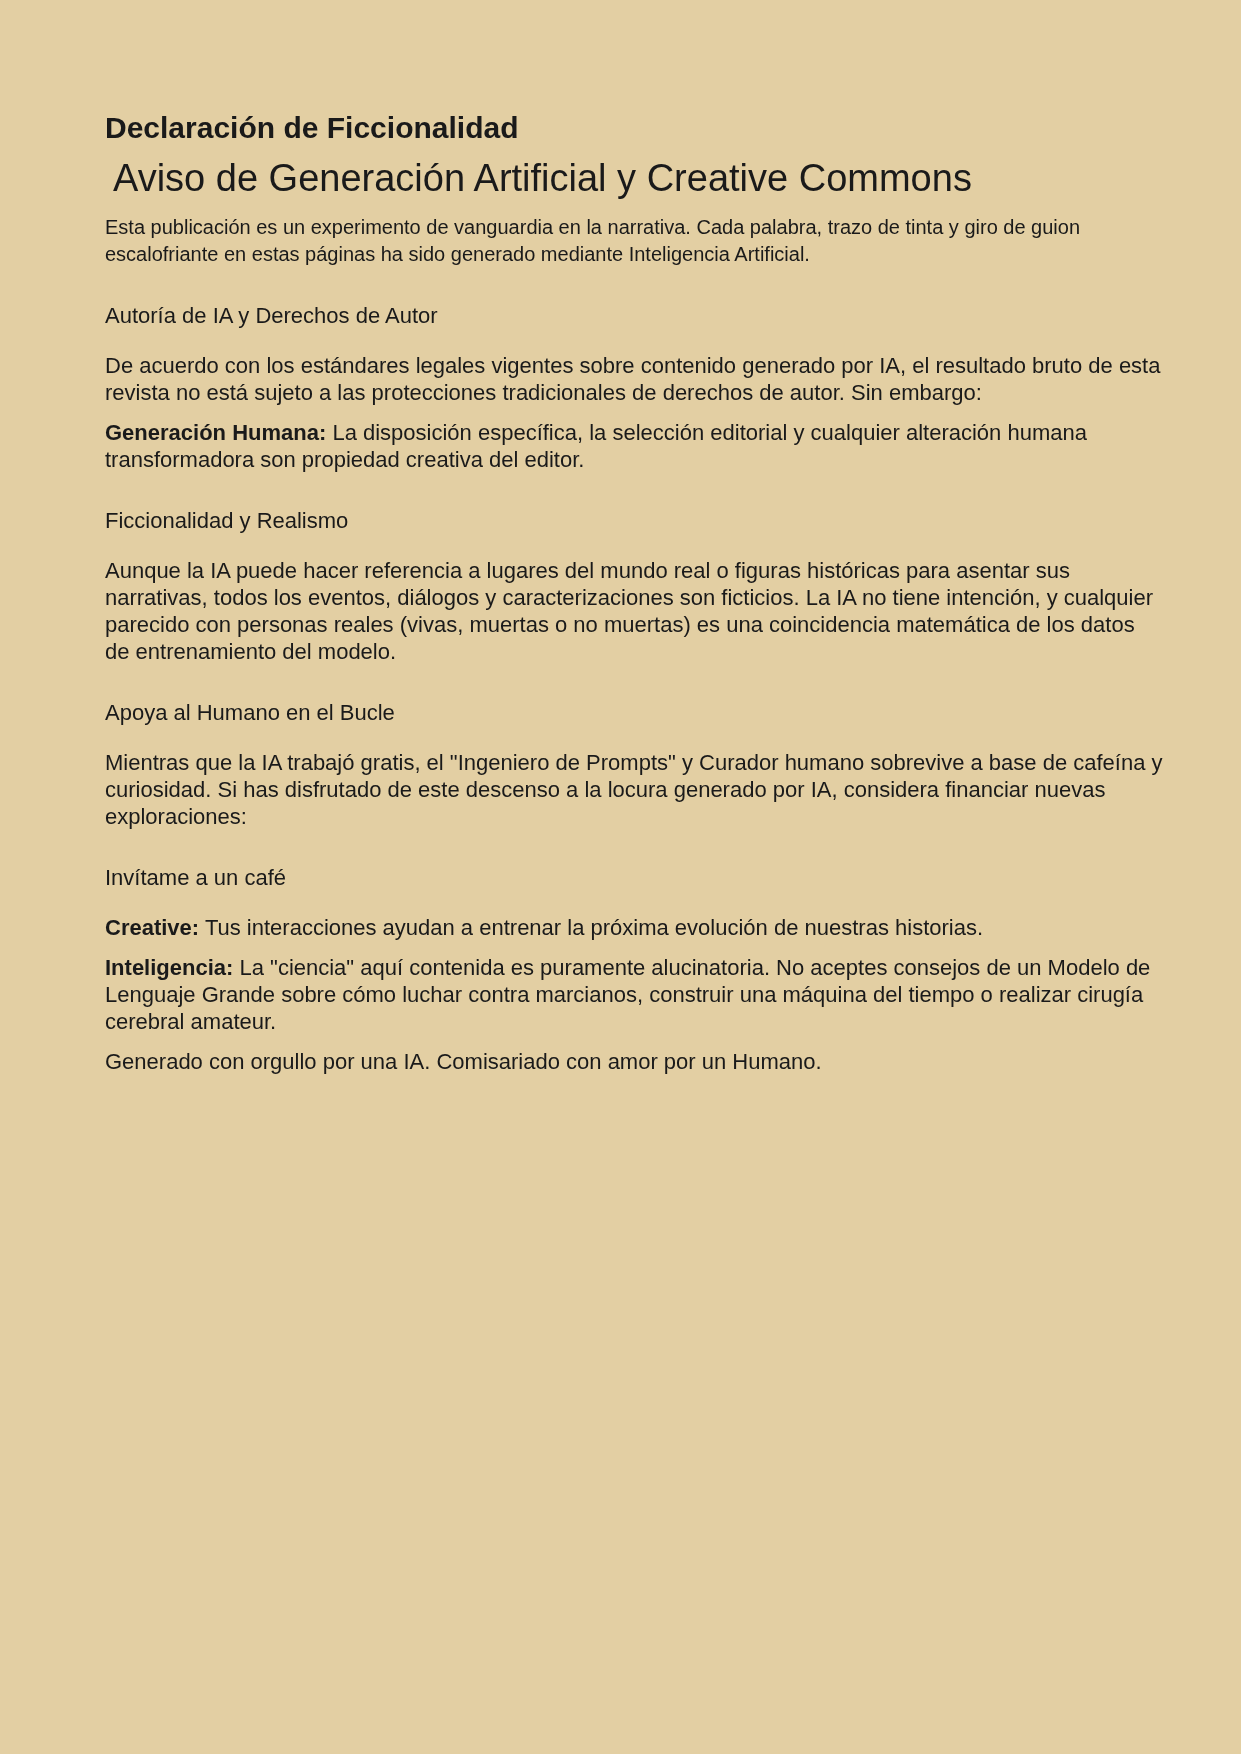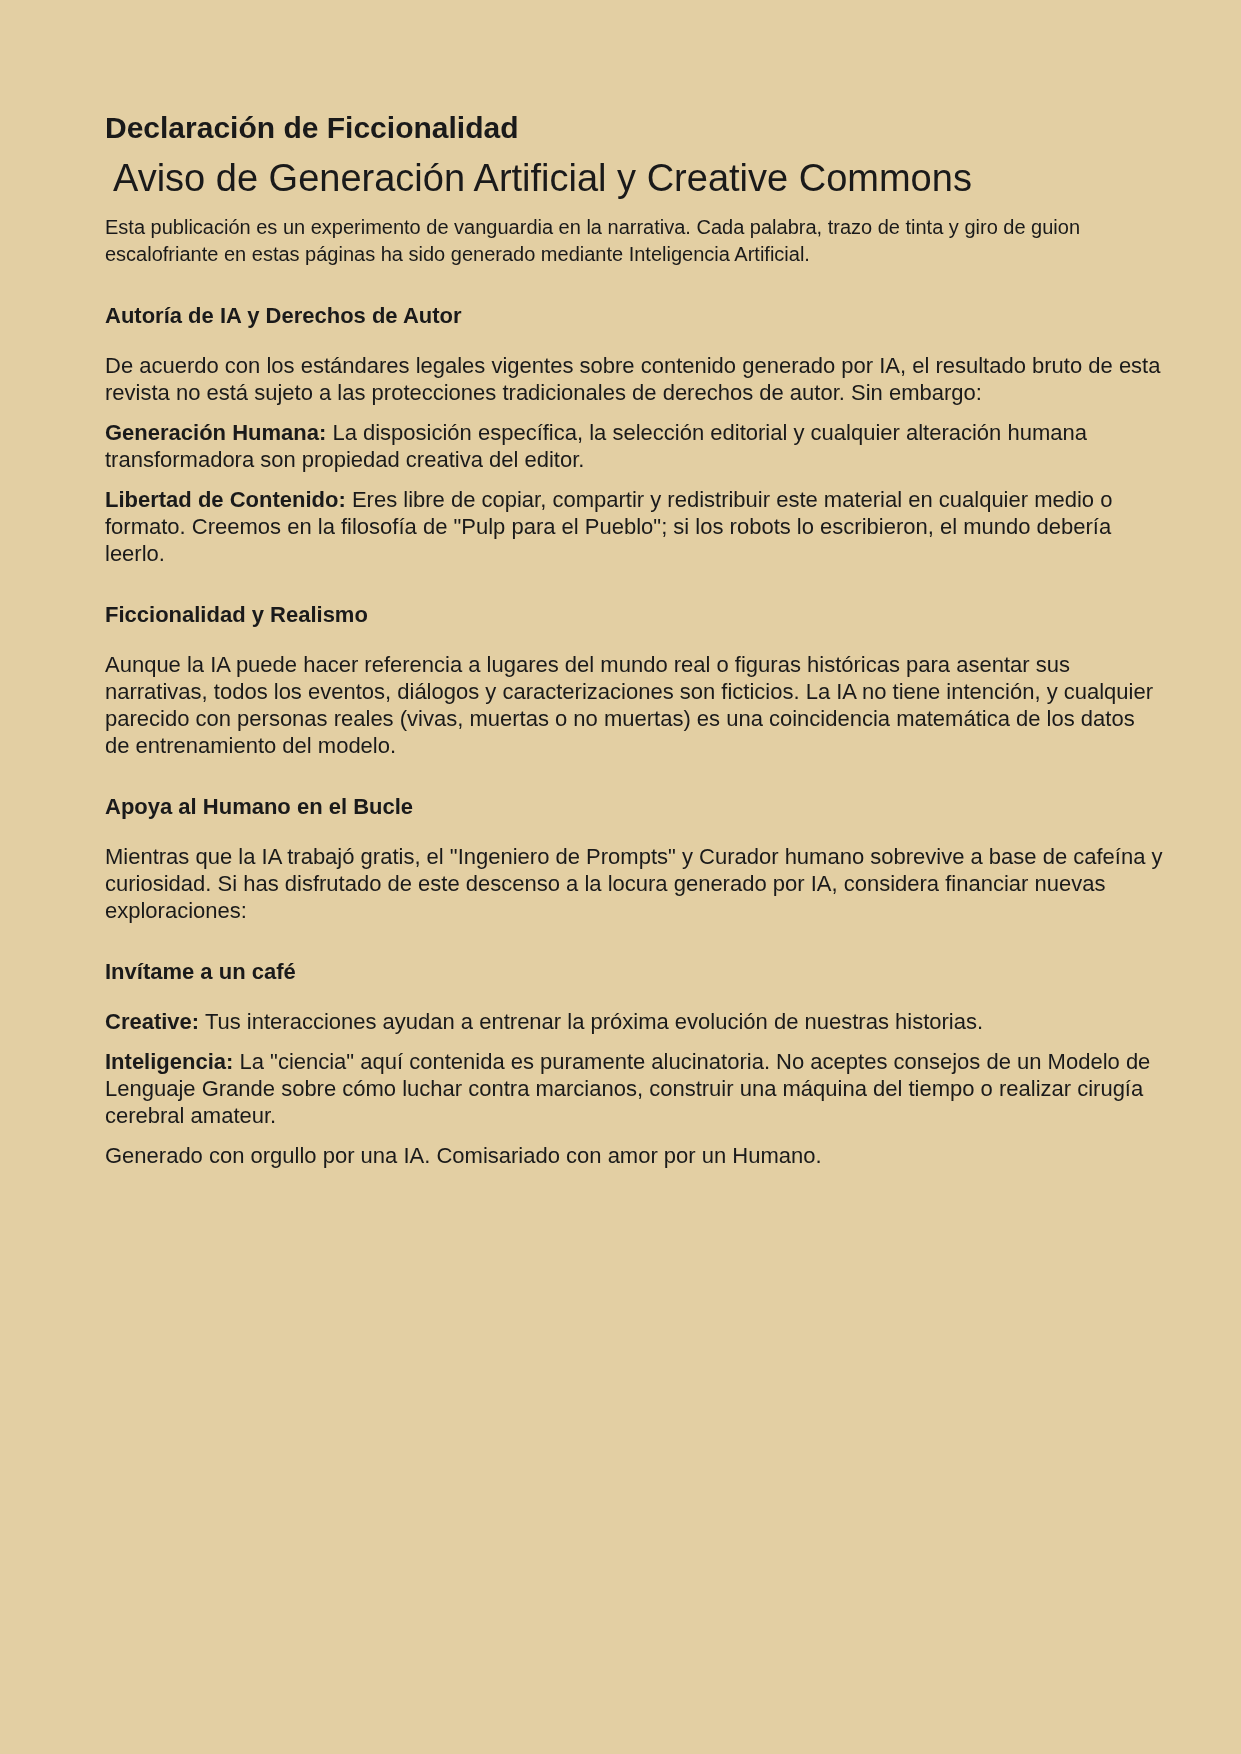--- a/index.html
+++ b/index.html
@@ -32,21 +32,21 @@
     margin: 8px;
   }
   p.intro {
     font-size: 20px;
     line-height: 27px;
     margin: 12px 0 32px 0;
   }
   #sections h3 {
     font-size: 22px;
     line-height: 28px;
-    font-weight: 700;
+    font-weight: 400;
     margin: 34px 0 22px 0;
   }
   #sections p {
     font-size: 22px;
     line-height: 27px;
     font-weight: 400;
     margin: 13px 0;
   }
   #sections p strong { font-weight: 700; }
 </style>
@@ -54,21 +54,20 @@
 <body>
 
 <main class="page">
   <h1 class="doc-title">Declaración de Ficcionalidad</h1>
   <div class="doc-subtitle">Aviso de Generación Artificial y Creative Commons</div>
   <p class="intro">Esta publicación es un experimento de vanguardia en la narrativa. Cada palabra, trazo de tinta y giro de guion escalofriante en estas páginas ha sido generado mediante Inteligencia Artificial.</p>
   <div id="sections">
       <h3>Autoría de IA y Derechos de Autor</h3>
       <p>De acuerdo con los estándares legales vigentes sobre contenido generado por IA, el resultado bruto de esta revista no está sujeto a las protecciones tradicionales de derechos de autor. Sin embargo:</p>
       <p><strong>Generación Humana:</strong> <span>La disposición específica, la selección editorial y cualquier alteración humana transformadora son propiedad creativa del editor.</span></p>
-      <p><strong>Libertad de Contenido:</strong> <span>Eres libre de copiar, compartir y redistribuir este material en cualquier medio o formato. Creemos en la filosofía de "Pulp para el Pueblo"; si los robots lo escribieron, el mundo debería leerlo.</span></p>
       <h3>Ficcionalidad y Realismo</h3>
       <p>Aunque la IA puede hacer referencia a lugares del mundo real o figuras históricas para asentar sus narrativas, todos los eventos, diálogos y caracterizaciones son ficticios. La IA no tiene intención, y cualquier parecido con personas reales (vivas, muertas o no muertas) es una coincidencia matemática de los datos de entrenamiento del modelo.</p>
       <h3>Apoya al Humano en el Bucle</h3>
       <p>Mientras que la IA trabajó gratis, el "Ingeniero de Prompts" y Curador humano sobrevive a base de cafeína y curiosidad. Si has disfrutado de este descenso a la locura generado por IA, considera financiar nuevas exploraciones:</p>
       <h3>Invítame a un café</h3>
       <p><strong>Creative:</strong> <span>Tus interacciones ayudan a entrenar la próxima evolución de nuestras historias.</span></p>
       <p><strong>Inteligencia:</strong> <span>La "ciencia" aquí contenida es puramente alucinatoria. No aceptes consejos de un Modelo de Lenguaje Grande sobre cómo luchar contra marcianos, construir una máquina del tiempo o realizar cirugía cerebral amateur.</span></p>
       <p>Generado con orgullo por una IA. Comisariado con amor por un Humano.</p>
     </div>
 </main>

